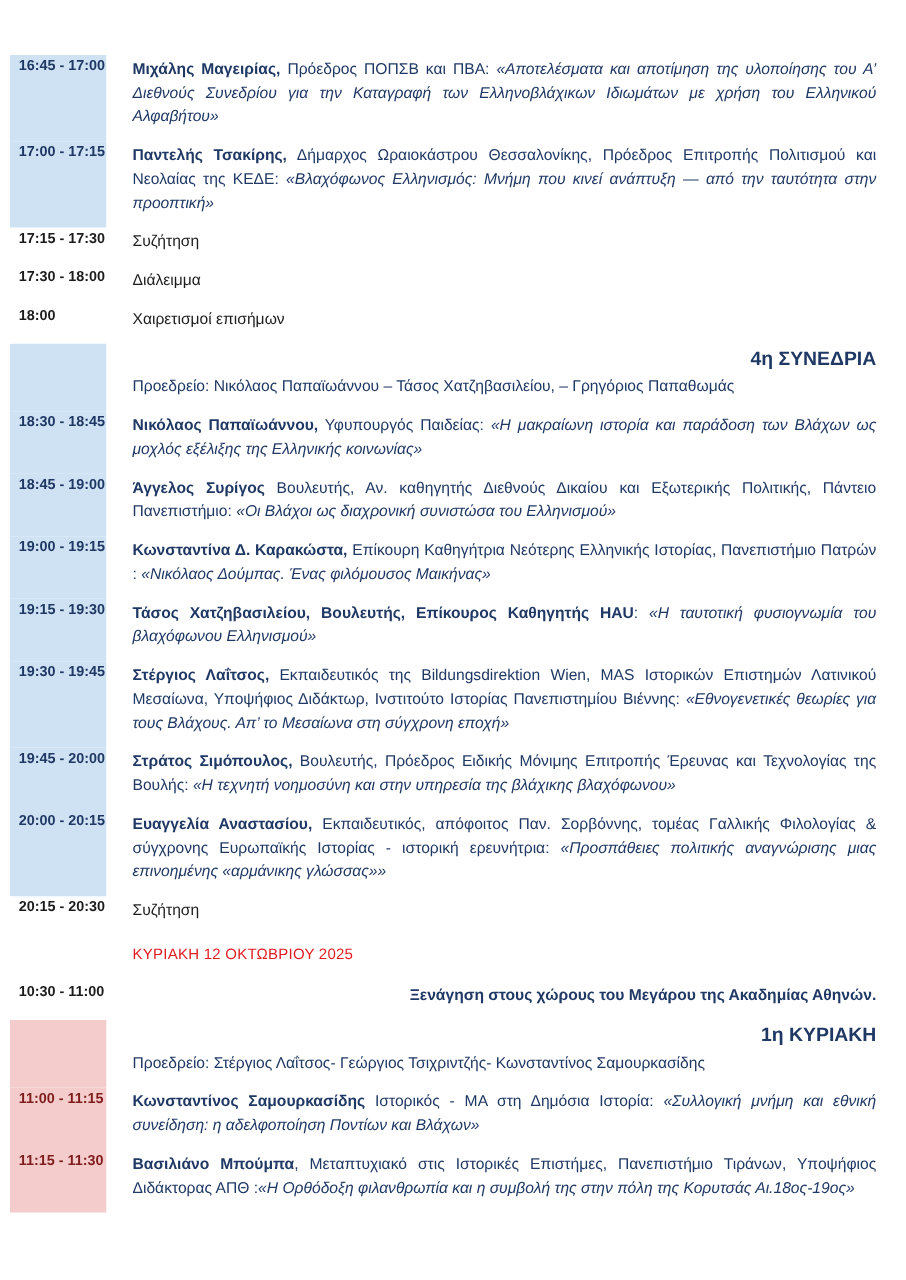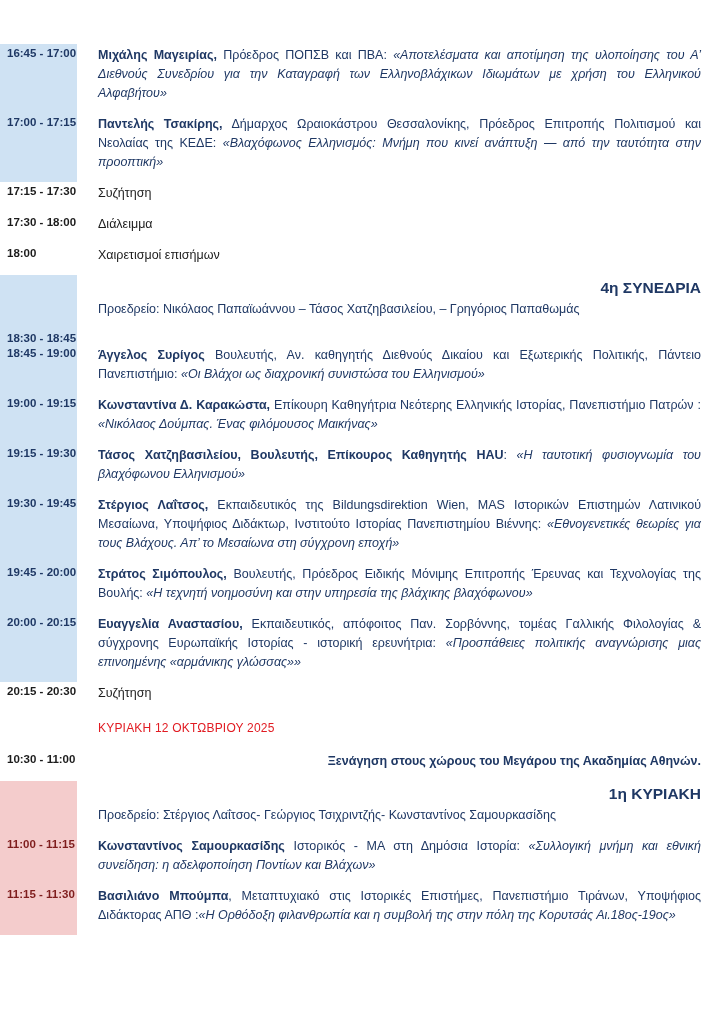--- a/index.html
+++ b/index.html
@@ -5,21 +5,21 @@
   html, body {
     margin: 0; padding: 0;
     background: #ffffff;
     width: 725px; height: 1024px;
     overflow: hidden;
     font-family: "Liberation Sans", sans-serif;
   }
   .page {
     box-sizing: border-box;
     width: 725px; height: 832px;
-    padding: 44px 24px 10px 0;
+    padding: 44px 24px 10px 8px;
     background: var(--page_bg, #fff);
   }
   .group { margin: 0; }
   .row { display: flex; align-items: stretch; }
   .time-col {
     flex: 0 0 77px;
     width: 77px;
     box-sizing: border-box;
     padding: 3px 2px 0 7px;
     font-size: 11.5px;
@@ -104,20 +104,21 @@
       <div class="group blue">
         <div class="row session">
           <div class="time-col"></div>
           <div class="content-col">
             <div class="session-title">4η ΣΥΝΕΔΡΙΑ</div>
             <div class="session-chairs">Προεδρείο: Νικόλαος Παπαϊωάννου – Τάσος Χατζηβασιλείου, – Γρηγόριος  Παπαθωμάς</div>
           </div>
         </div>
         <div class="row entry">
           <div class="time-col">18:30 - 18:45</div>
+          <div class="content-col"><span class="t-b">Νικόλαος  Παπαϊωάννου,</span><span class="t-n"> Υφυπουργός Παιδείας: </span><span class="t-i">«Η μακραίωνη ιστορία και παράδοση των Βλάχων ως μοχλός εξέλιξης της Ελληνικής κοινωνίας»</span></div>
         </div>
         <div class="row entry">
           <div class="time-col">18:45 - 19:00</div>
           <div class="content-col"><span class="t-b">Άγγελος  Συρίγος</span><span class="t-n">  Βουλευτής, Αν. καθηγητής Διεθνούς Δικαίου και Εξωτερικής Πολιτικής, Πάντειο Πανεπιστήμιο: </span><span class="t-i">«Οι Βλάχοι ως διαχρονική συνιστώσα του Ελληνισμού»</span></div>
         </div>
         <div class="row entry">
           <div class="time-col">19:00 - 19:15</div>
           <div class="content-col"><span class="t-b">Κωνσταντίνα Δ. Καρακώστα,</span><span class="t-n"> Επίκουρη Καθηγήτρια Νεότερης Ελληνικής Ιστορίας, Πανεπιστήμιο Πατρών : </span><span class="t-i">«Νικόλαος Δούμπας. Ένας φιλόμουσος Μαικήνας»</span></div>
         </div>
         <div class="row entry">

